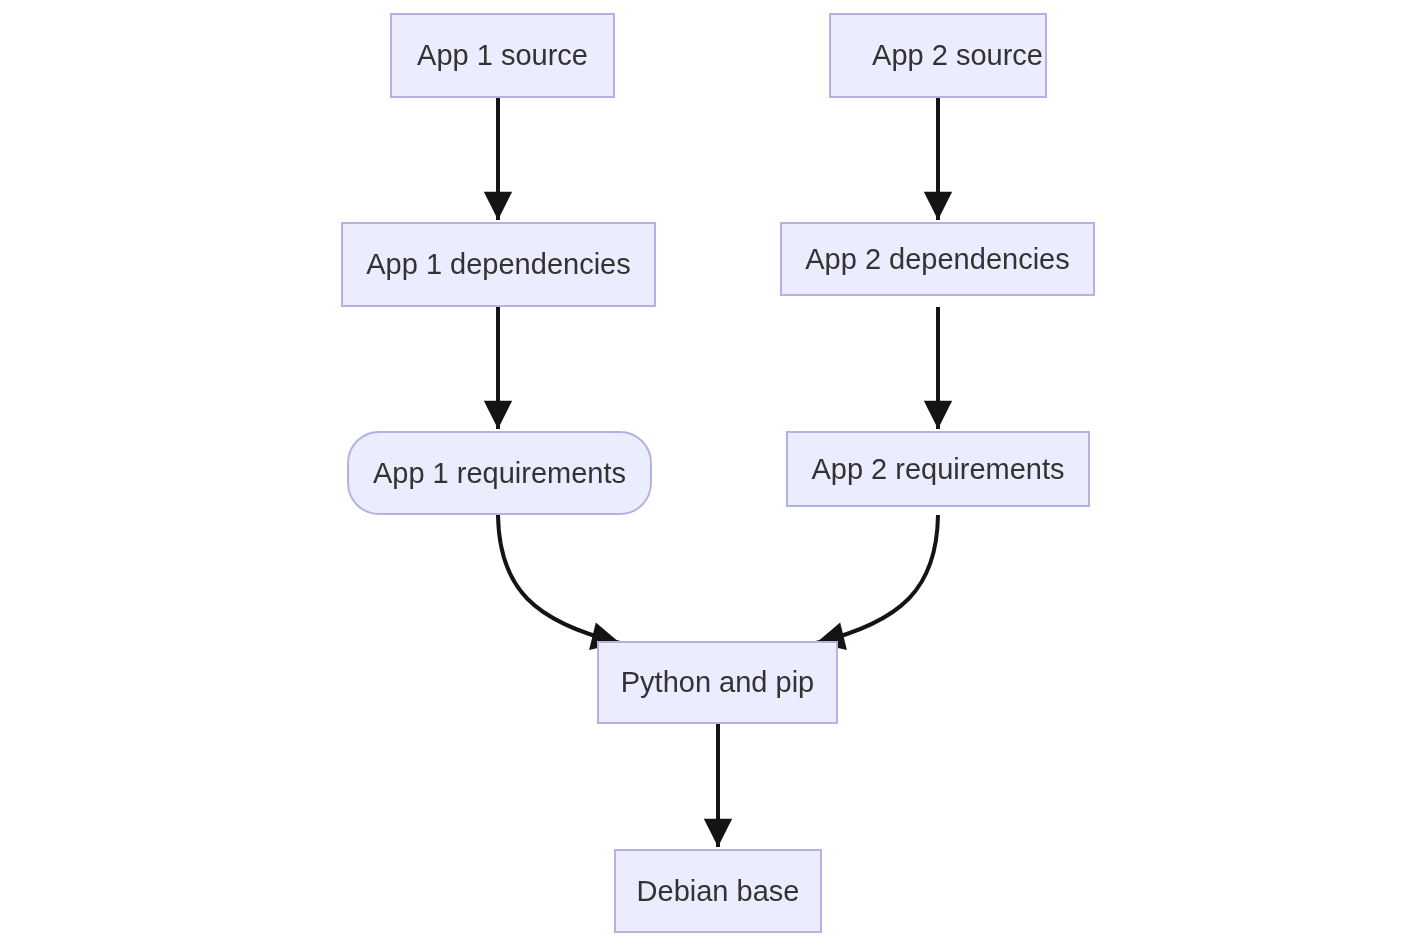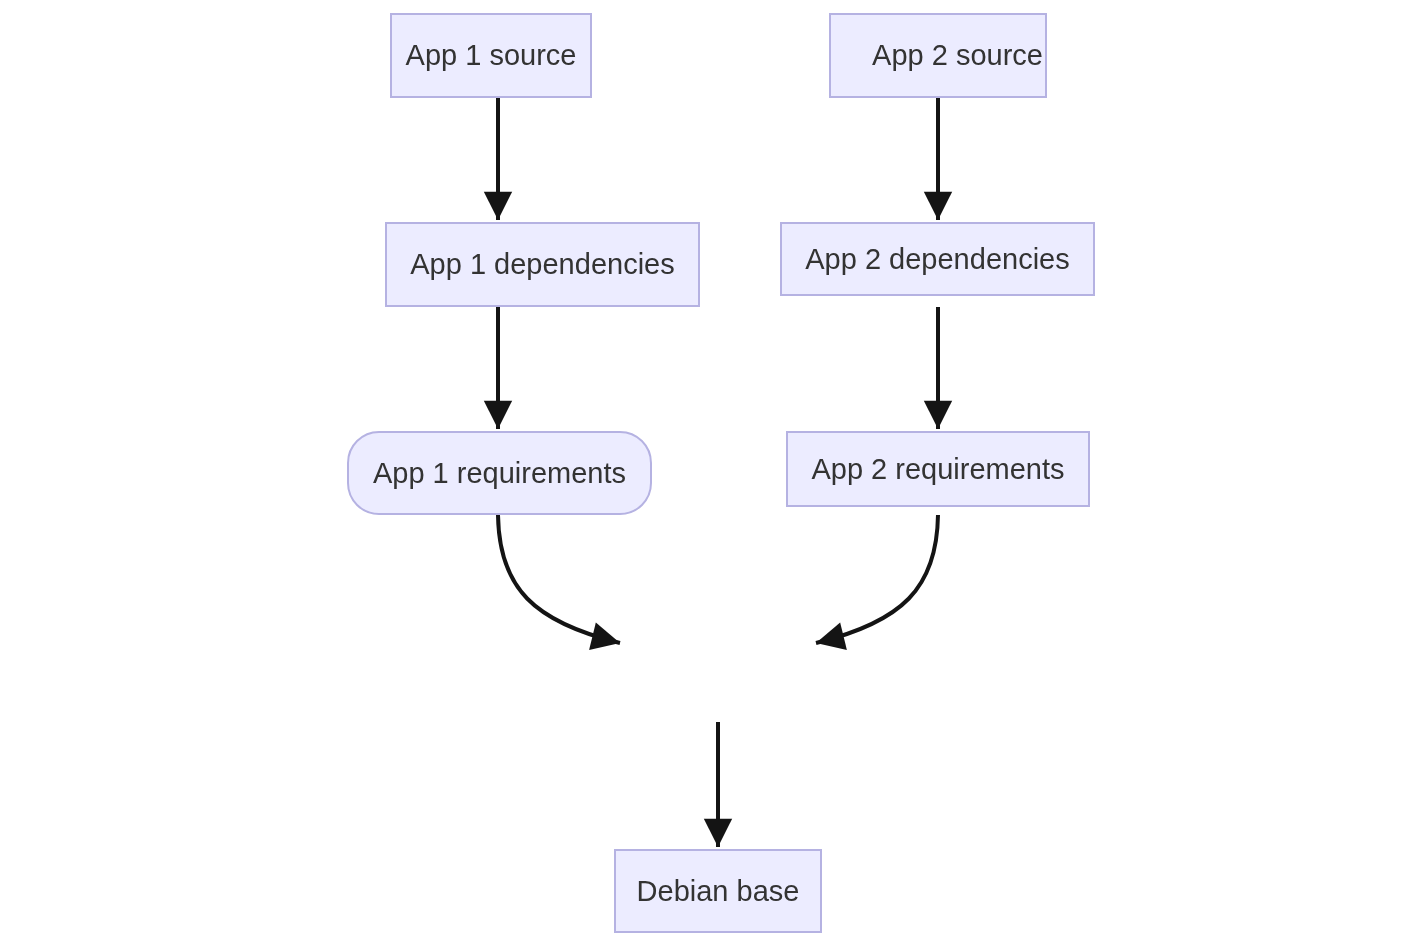--- a/index.html
+++ b/index.html
@@ -38,23 +38,23 @@
     display: flex;
     align-items: center;
     justify-content: center;
     background: var(--node-fill);
     border: 2px solid var(--node-border);
     color: var(--text);
     font-size: 29px;
     text-align: center;
     white-space: nowrap;
   }
-  .n0 { left: 390px; top: 13px;  width: 202px; height: 85px; }
+  .n0 { left: 390px; top: 13px;  width: 225px; height: 85px; }
   .n1 { left: 829px; top: 13px;  width: 218px; height: 85px; padding-left: 39px; }
-  .n2 { left: 341px; top: 222px; width: 315px; height: 85px; margin-left: 44px; }
+  .n2 { left: 341px; top: 222px; width: 315px; height: 85px; }
   .n3 { left: 780px; top: 222px; width: 315px; height: 74px; }
   .n4 { left: 347px; top: 431px; width: 305px; height: 84px; border-radius: 32px; }
   .n5 { left: 786px; top: 431px; width: 304px; height: 76px; }
   .n6 { left: 597px; top: 641px; width: 241px; height: 83px; }
   .n7 { left: 614px; top: 849px; width: 208px; height: 84px; }
 </style>
 </head>
 <body>
 
 <div class="canvas">
@@ -85,17 +85,20 @@
   </div>
   <div class="node n3">
     <span>App 2 dependencies</span>
   </div>
   <div class="node n4">
     <span>App 1 requirements</span>
   </div>
   <div class="node n5">
     <span>App 2 requirements</span>
   </div>
+  <div class="node n6">
+    <span>Python and pip</span>
+  </div>
   <div class="node n7">
     <span>Debian base</span>
   </div>
 
 </div>
 
 </body></html>

